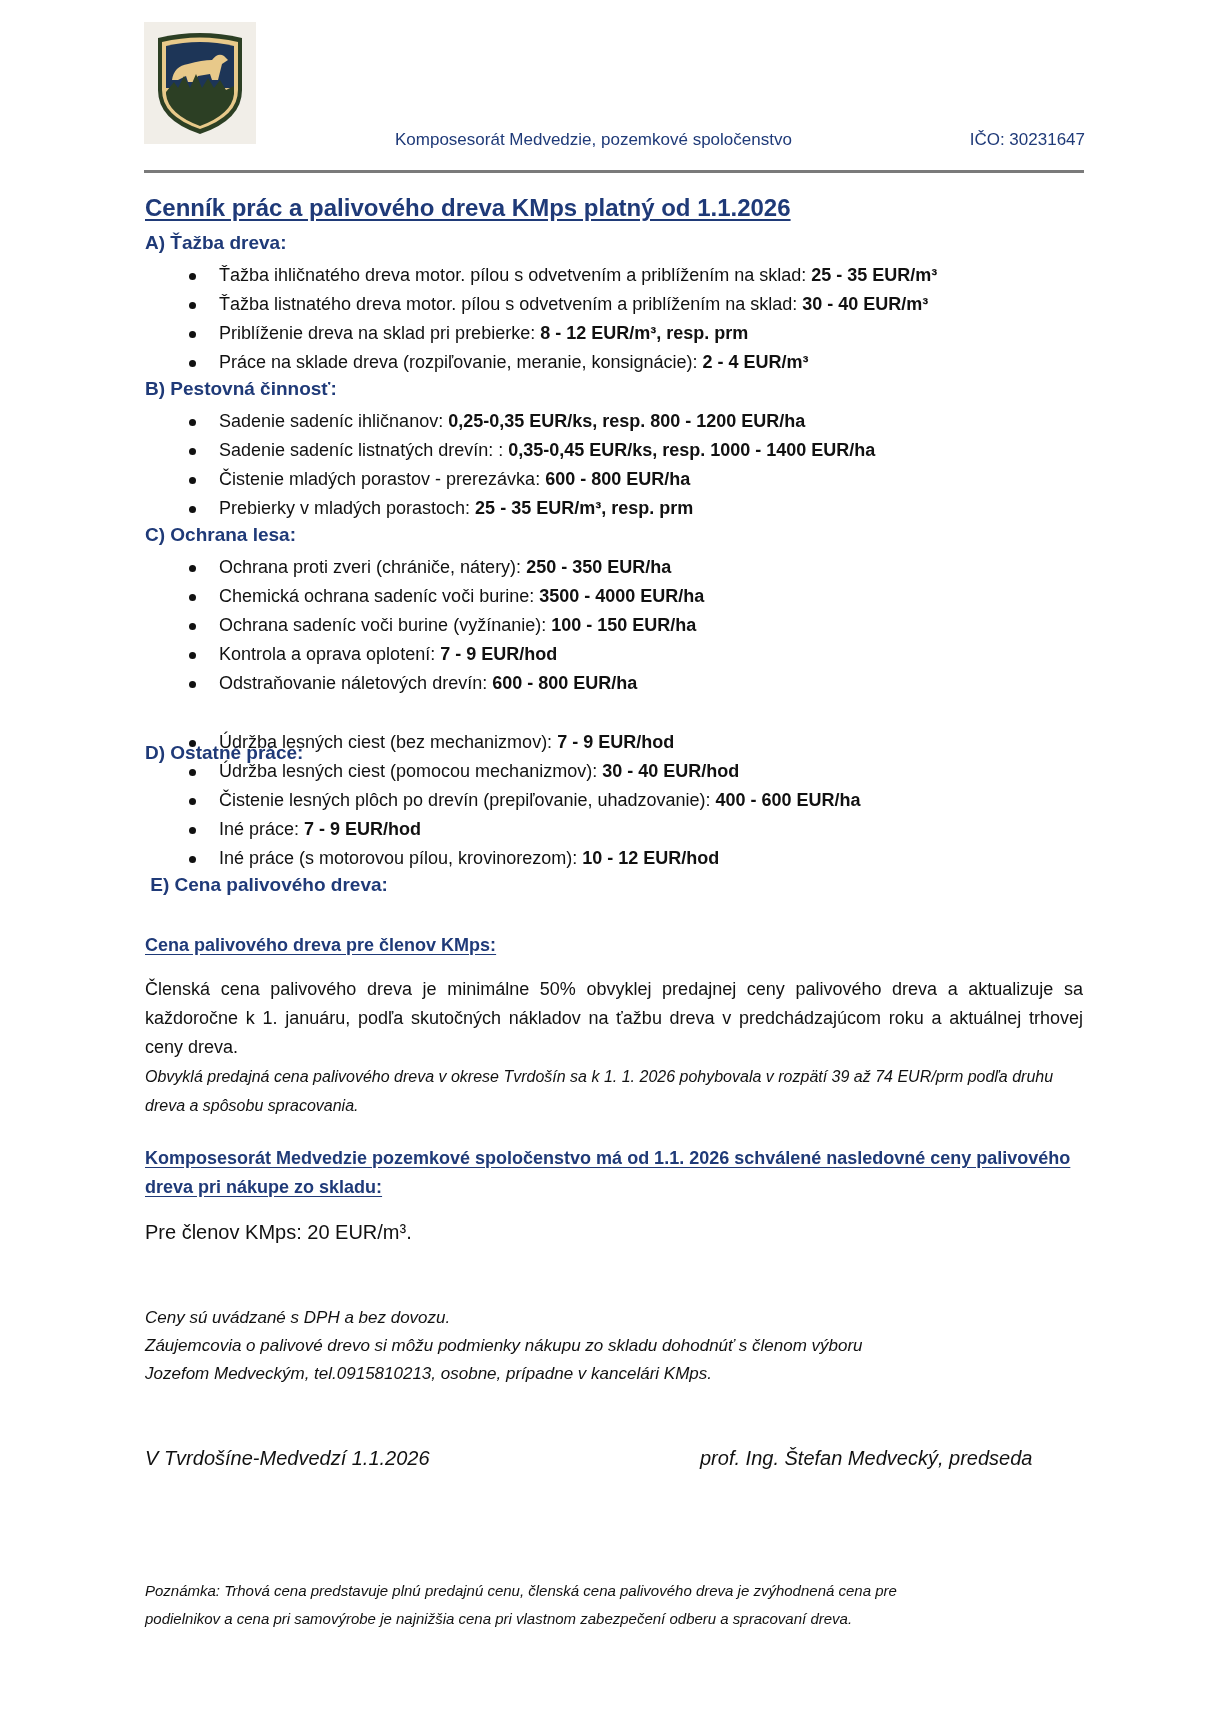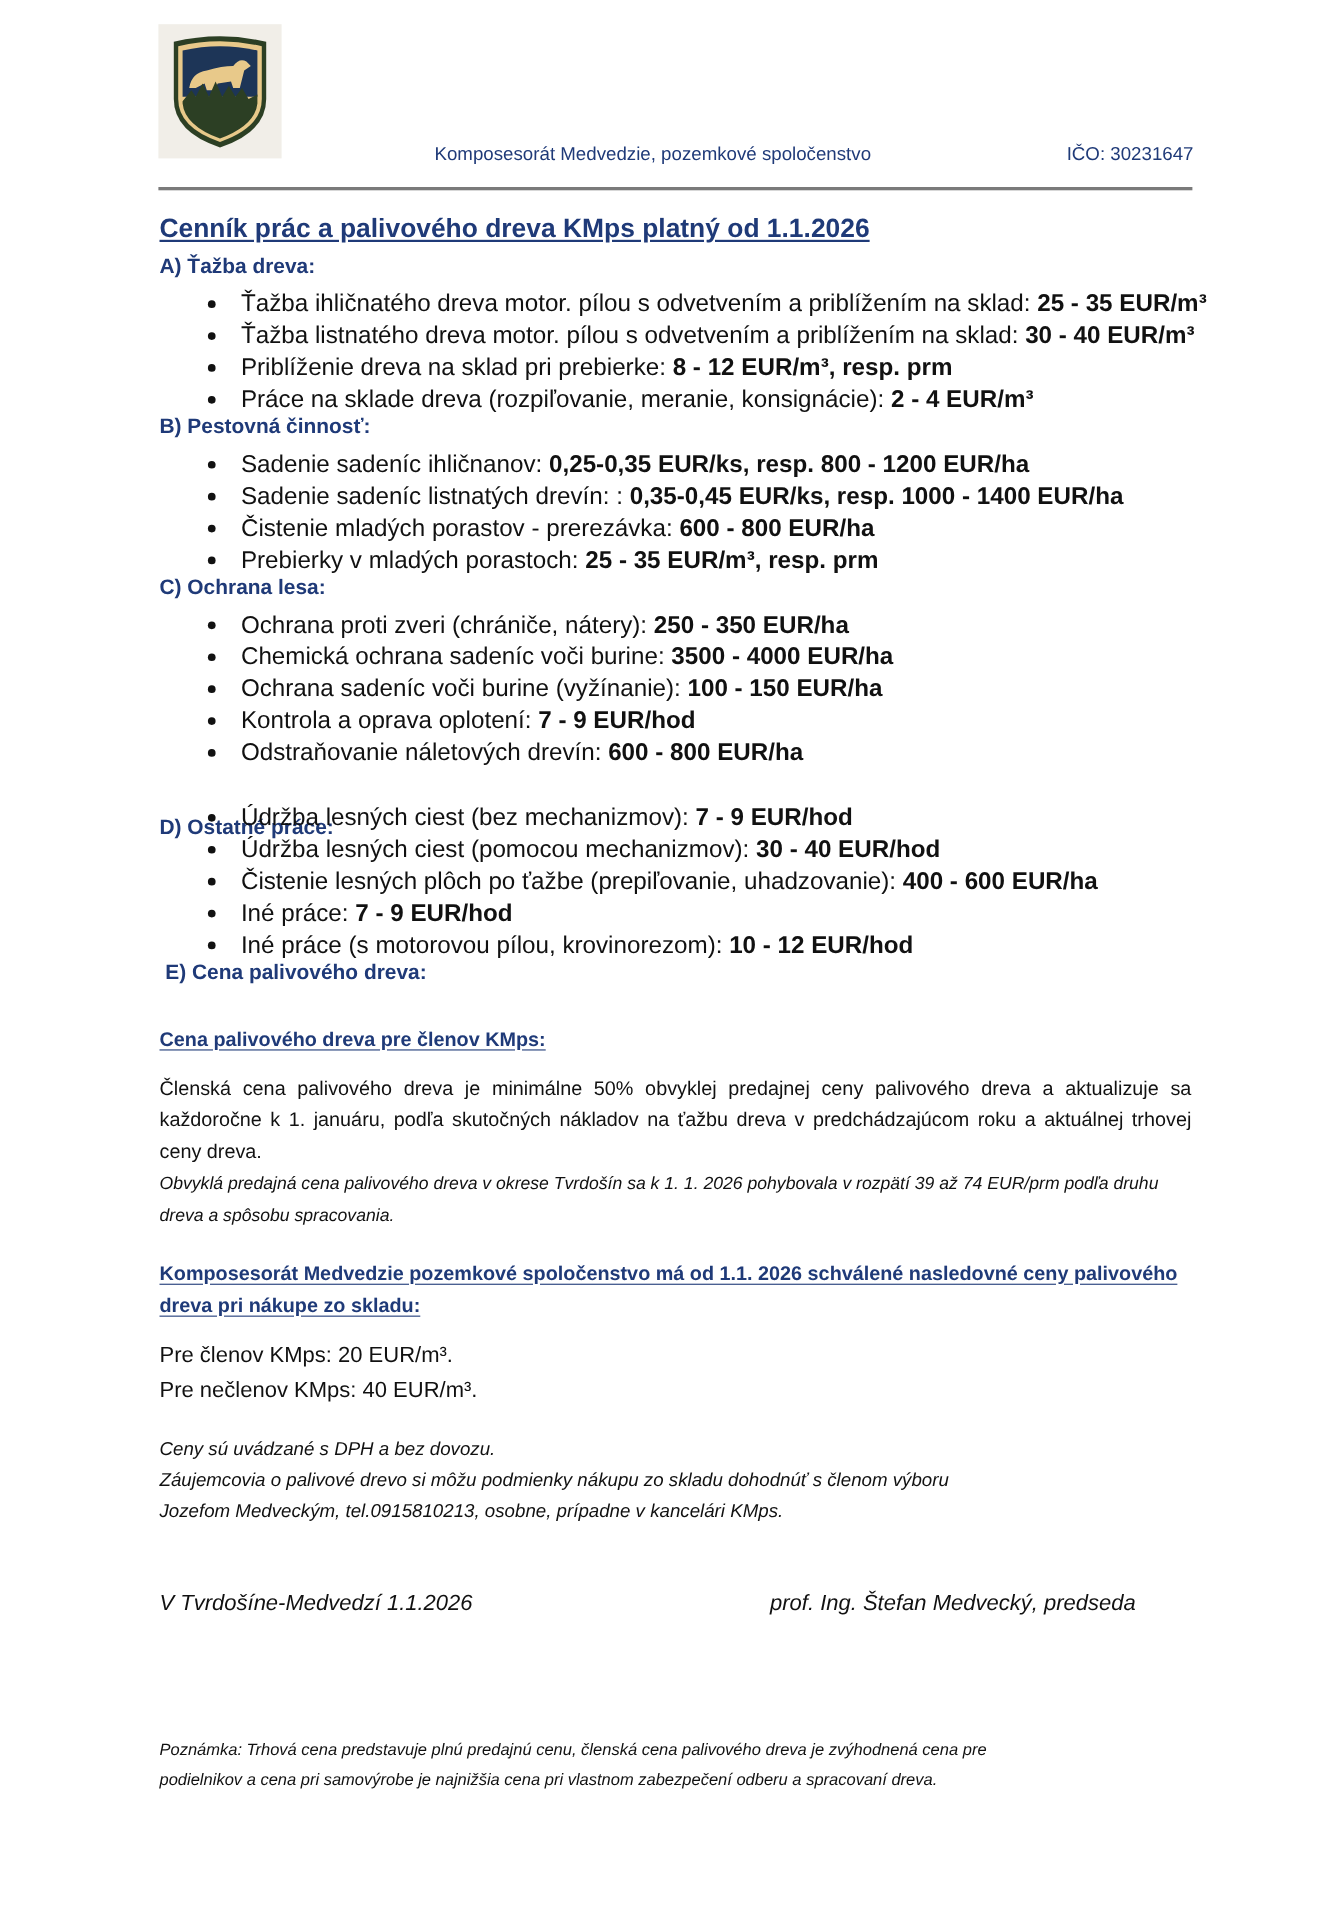--- a/index.html
+++ b/index.html
@@ -10,21 +10,21 @@
   .logo svg { position: absolute; left: 10px; top: 8px; }
 
   .hdr-org { position: absolute; left: 395px; top: 130px; font-size: 17px; color: #1f3a78; }
   .hdr-ico { position: absolute; right: 137px; top: 130px; font-size: 17px; color: #1f3a78; }
   .hdr-rule { position: absolute; left: 144px; top: 170px; width: 940px; height: 3px; background: #7a7a7a; }
 
   .title { position: absolute; left: 145px; top: 194px; font-size: 24px; font-weight: bold; color: #1f3a78; text-decoration: underline; text-underline-offset: 3px; }
 
   .sec { position: absolute; left: 145px; font-size: 19px; font-weight: bold; color: #1f3a78; }
   .list { position: absolute; left: 183px; margin: 0; padding: 0; list-style: none; }
-  .list li { position: relative; padding-left: 36px; font-size: 22px; line-height: 29px; height: 29px; white-space: nowrap; color: #111; }
+  .list li { position: relative; padding-left: 36px; font-size: 18px; line-height: 29px; height: 29px; white-space: nowrap; color: #111; }
   .list li::before { content: ""; position: absolute; left: 6px; top: 12px; width: 7px; height: 7px; border-radius: 50%; background: #111; }
   .list li b { font-weight: bold; }
 
   .sub-h { position: absolute; left: 145px; font-size: 18px; font-weight: bold; color: #1f3a78; text-decoration: underline; text-underline-offset: 3px; }
   .para { position: absolute; left: 145px; width: 938px; font-size: 18px; line-height: 29px; text-align: justify; color: #111; }
   .para-i { position: absolute; left: 145px; width: 938px; font-size: 16px; line-height: 29px; font-style: italic; color: #111; }
   .price { position: absolute; left: 145px; font-size: 20px; line-height: 32px; color: #111; }
   .note-i { position: absolute; left: 145px; font-size: 17px; line-height: 28px; font-style: italic; color: #111; }
   .sig-l { position: absolute; left: 145px; top: 1447px; font-size: 20px; font-style: italic; color: #111; }
   .sig-r { position: absolute; left: 700px; top: 1447px; font-size: 20px; font-style: italic; color: #111; }
@@ -73,35 +73,34 @@
     <li><span>Chemická ochrana sadeníc voči burine:  </span><b>3500 - 4000 EUR/ha</b></li>
     <li><span>Ochrana sadeníc voči burine (vyžínanie): </span><b>100 - 150 EUR/ha</b></li>
     <li><span>Kontrola a oprava oplotení: </span><b>7 - 9 EUR/hod</b></li>
     <li><span>Odstraňovanie náletových drevín: </span><b>600 - 800 EUR/ha</b></li>
   </ul>
 
   <div class="sec" style="top:694px;margin-top:48px;">D) Ostatné práce:</div>
   <ul class="list" style="top:728px;">
     <li><span>Údržba lesných ciest (bez mechanizmov): </span><b>7 - 9 EUR/hod</b></li>
     <li><span>Údržba lesných ciest (pomocou mechanizmov): </span><b>30 - 40 EUR/hod</b></li>
-    <li><span>Čistenie lesných plôch po ťažbe (prepiľovanie, uhadzovanie): </span><b>400 - 600 EUR/ha</b></li>
+    <li><span>Čistenie lesných plôch po drevín (prepiľovanie, uhadzovanie): </span><b>400 - 600 EUR/ha</b></li>
     <li><span>Iné práce: </span><b>7 - 9 EUR/hod</b></li>
     <li><span>Iné práce (s motorovou pílou, krovinorezom): </span><b>10 - 12 EUR/hod</b></li>
   </ul>
 
   <div class="sec" style="top:874px; white-space:pre;"> E) Cena palivového dreva:</div>
 
   <div class="sub-h" style="top:935px;">Cena palivového dreva pre členov KMps:</div>
   <div class="para" style="top:975px;">Členská cena palivového dreva je minimálne 50% obvyklej predajnej ceny palivového dreva a aktualizuje sa každoročne k 1. januáru, podľa skutočných nákladov na ťažbu dreva v predchádzajúcom roku a aktuálnej trhovej ceny dreva.</div>
   <div class="para-i" style="top:1062px;">Obvyklá predajná cena palivového dreva v okrese Tvrdošín sa k 1. 1. 2026 pohybovala v rozpätí 39 až 74 EUR/prm podľa druhu dreva a spôsobu spracovania.</div>
 
   <div class="sub-h" style="top:1144px; width:938px; line-height:29px;">Komposesorát Medvedzie pozemkové spoločenstvo má od 1.1. 2026 schválené nasledovné ceny palivového dreva pri nákupe zo skladu:</div>
 
   <div class="price" style="top:1216px;">Pre členov KMps: 20 EUR/m³.</div>
-  <div class="price" style="top:1248px;">Pre nečlenov KMps: 40 EUR/m³.</div>
 
   <div class="note-i" style="top:1332px;">Záujemcovia o palivové drevo si môžu podmienky nákupu zo skladu dohodnúť s členom výboru</div>
   <div class="note-i" style="top:1304px;">Ceny sú uvádzané s DPH a bez dovozu.</div>
   <div class="note-i" style="top:1360px;">Jozefom Medveckým, tel.0915810213, osobne, prípadne v kancelári KMps.</div>
 
   <div class="sig-l">V Tvrdošíne-Medvedzí 1.1.2026</div>
   <div class="sig-r">prof. Ing. Štefan Medvecký, predseda</div>
 
   <div class="foot">
     <div>Poznámka: Trhová cena predstavuje plnú predajnú cenu, členská cena palivového dreva je zvýhodnená cena pre</div>

